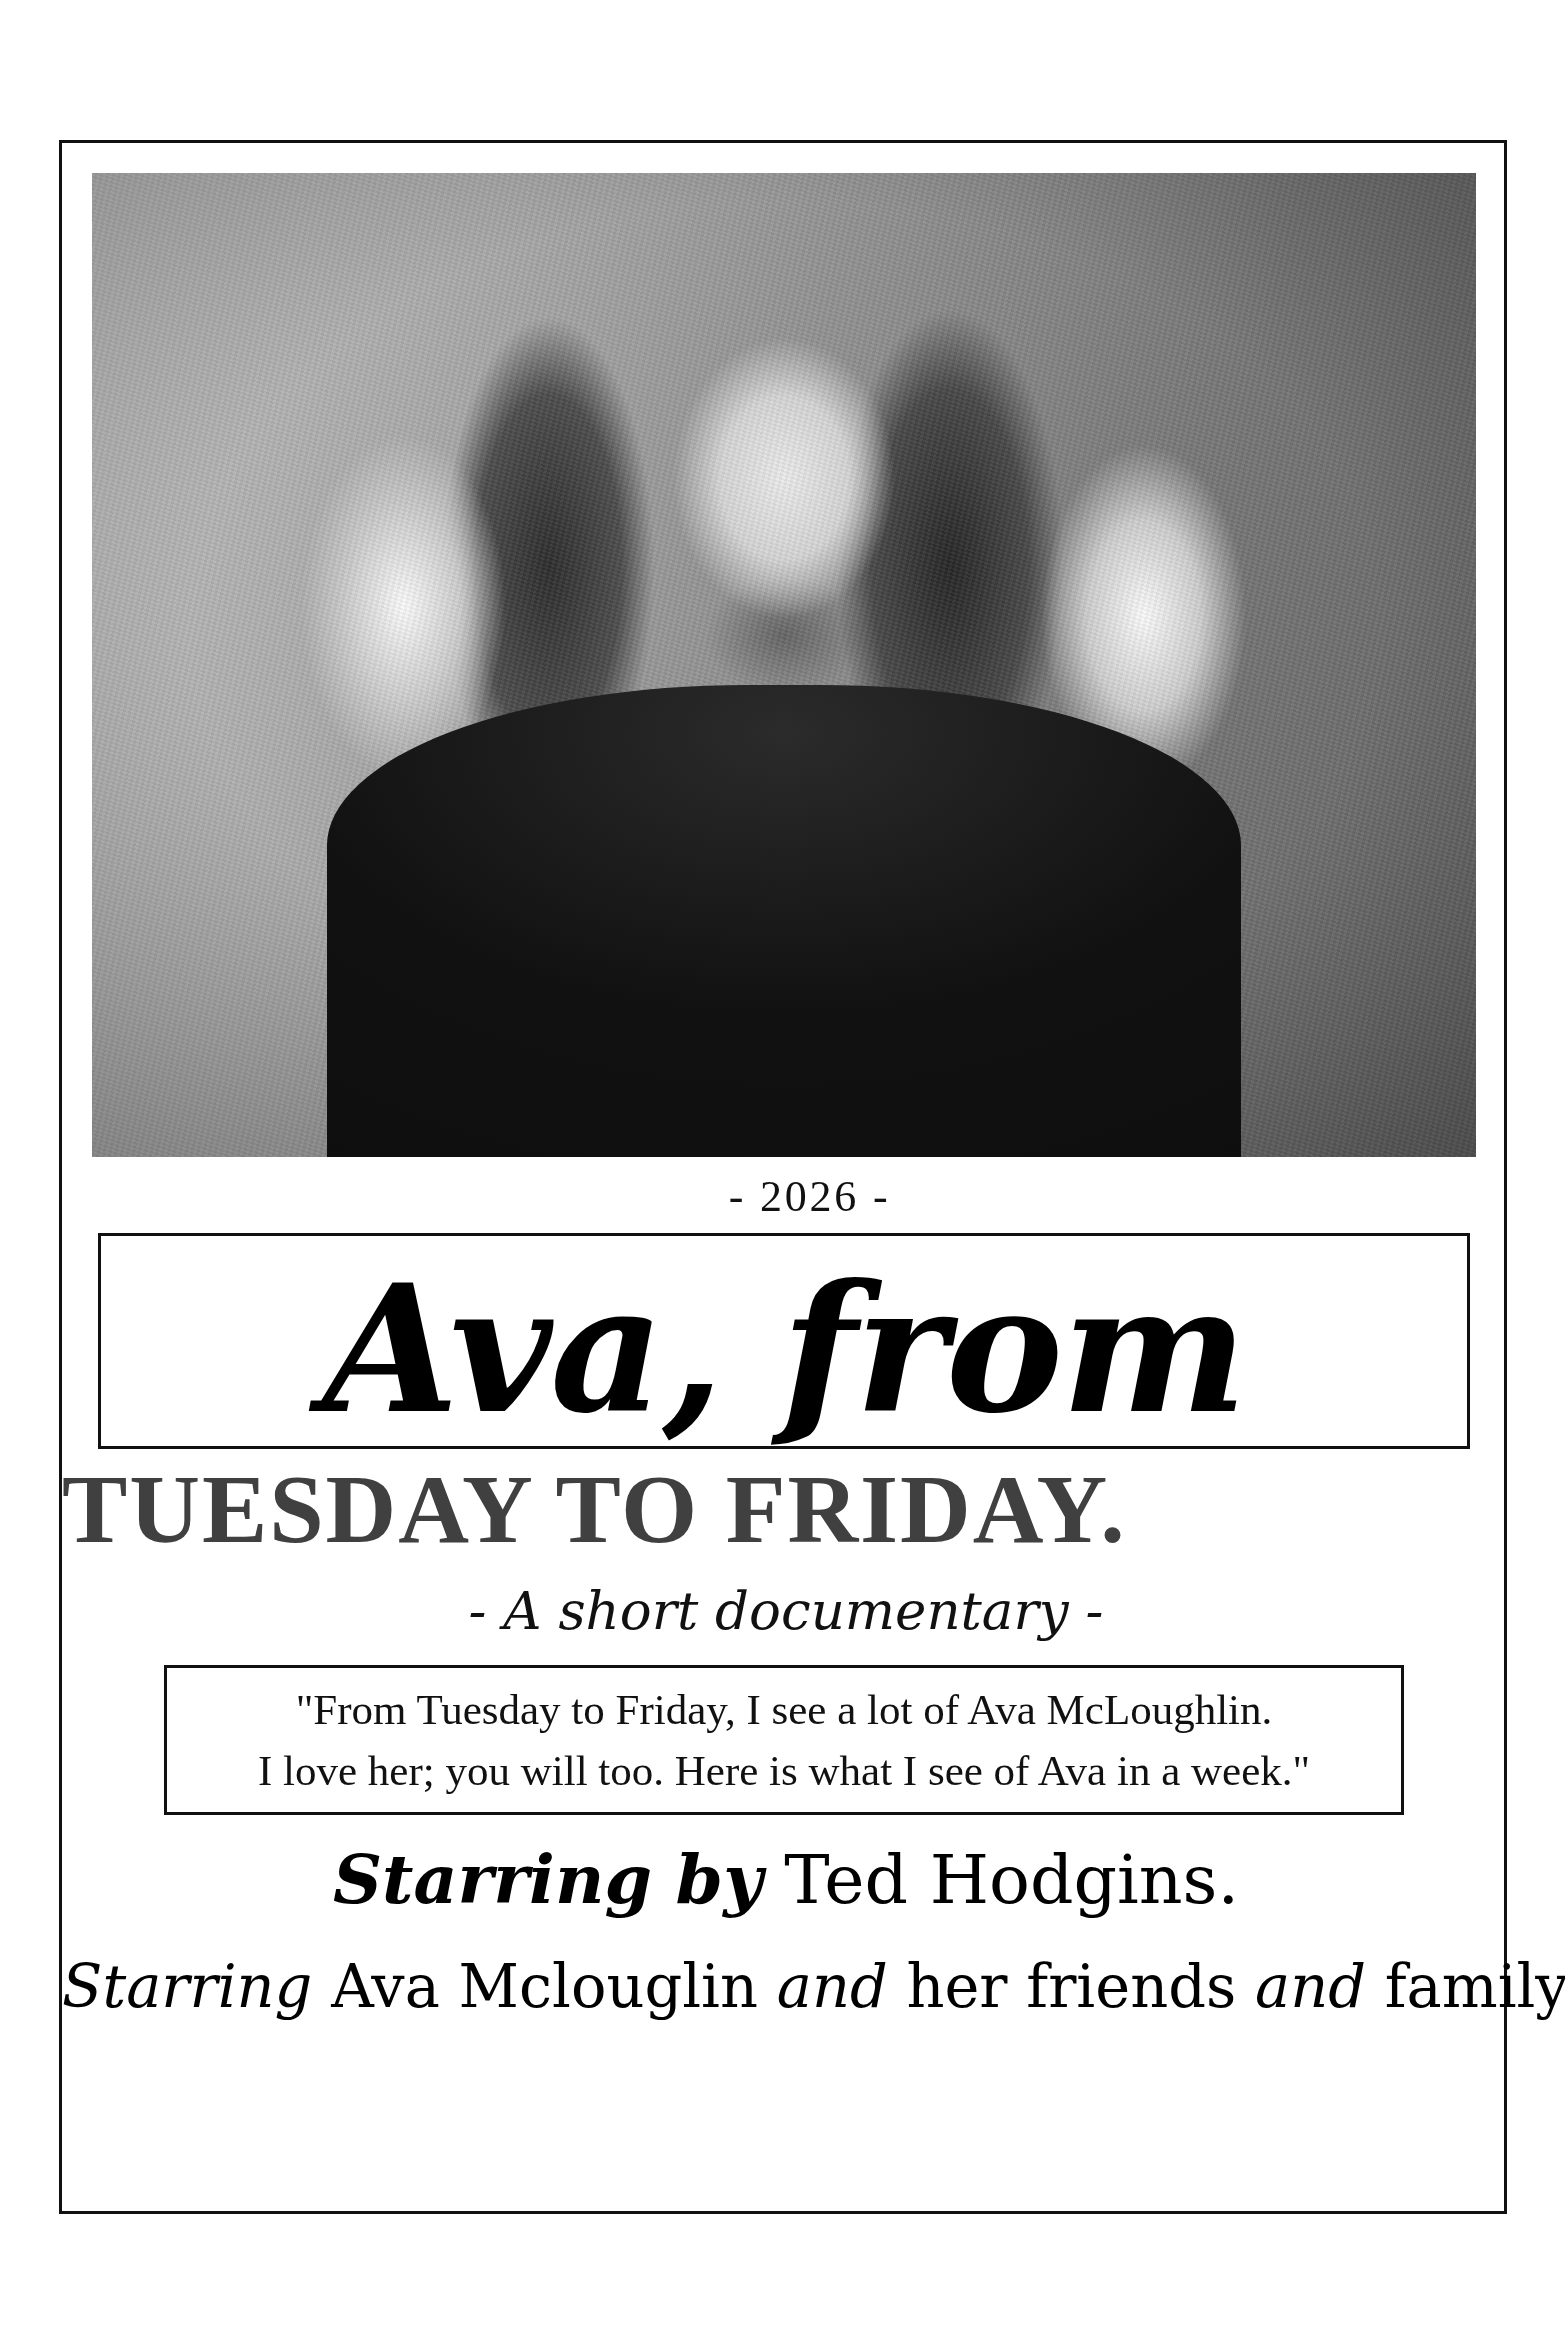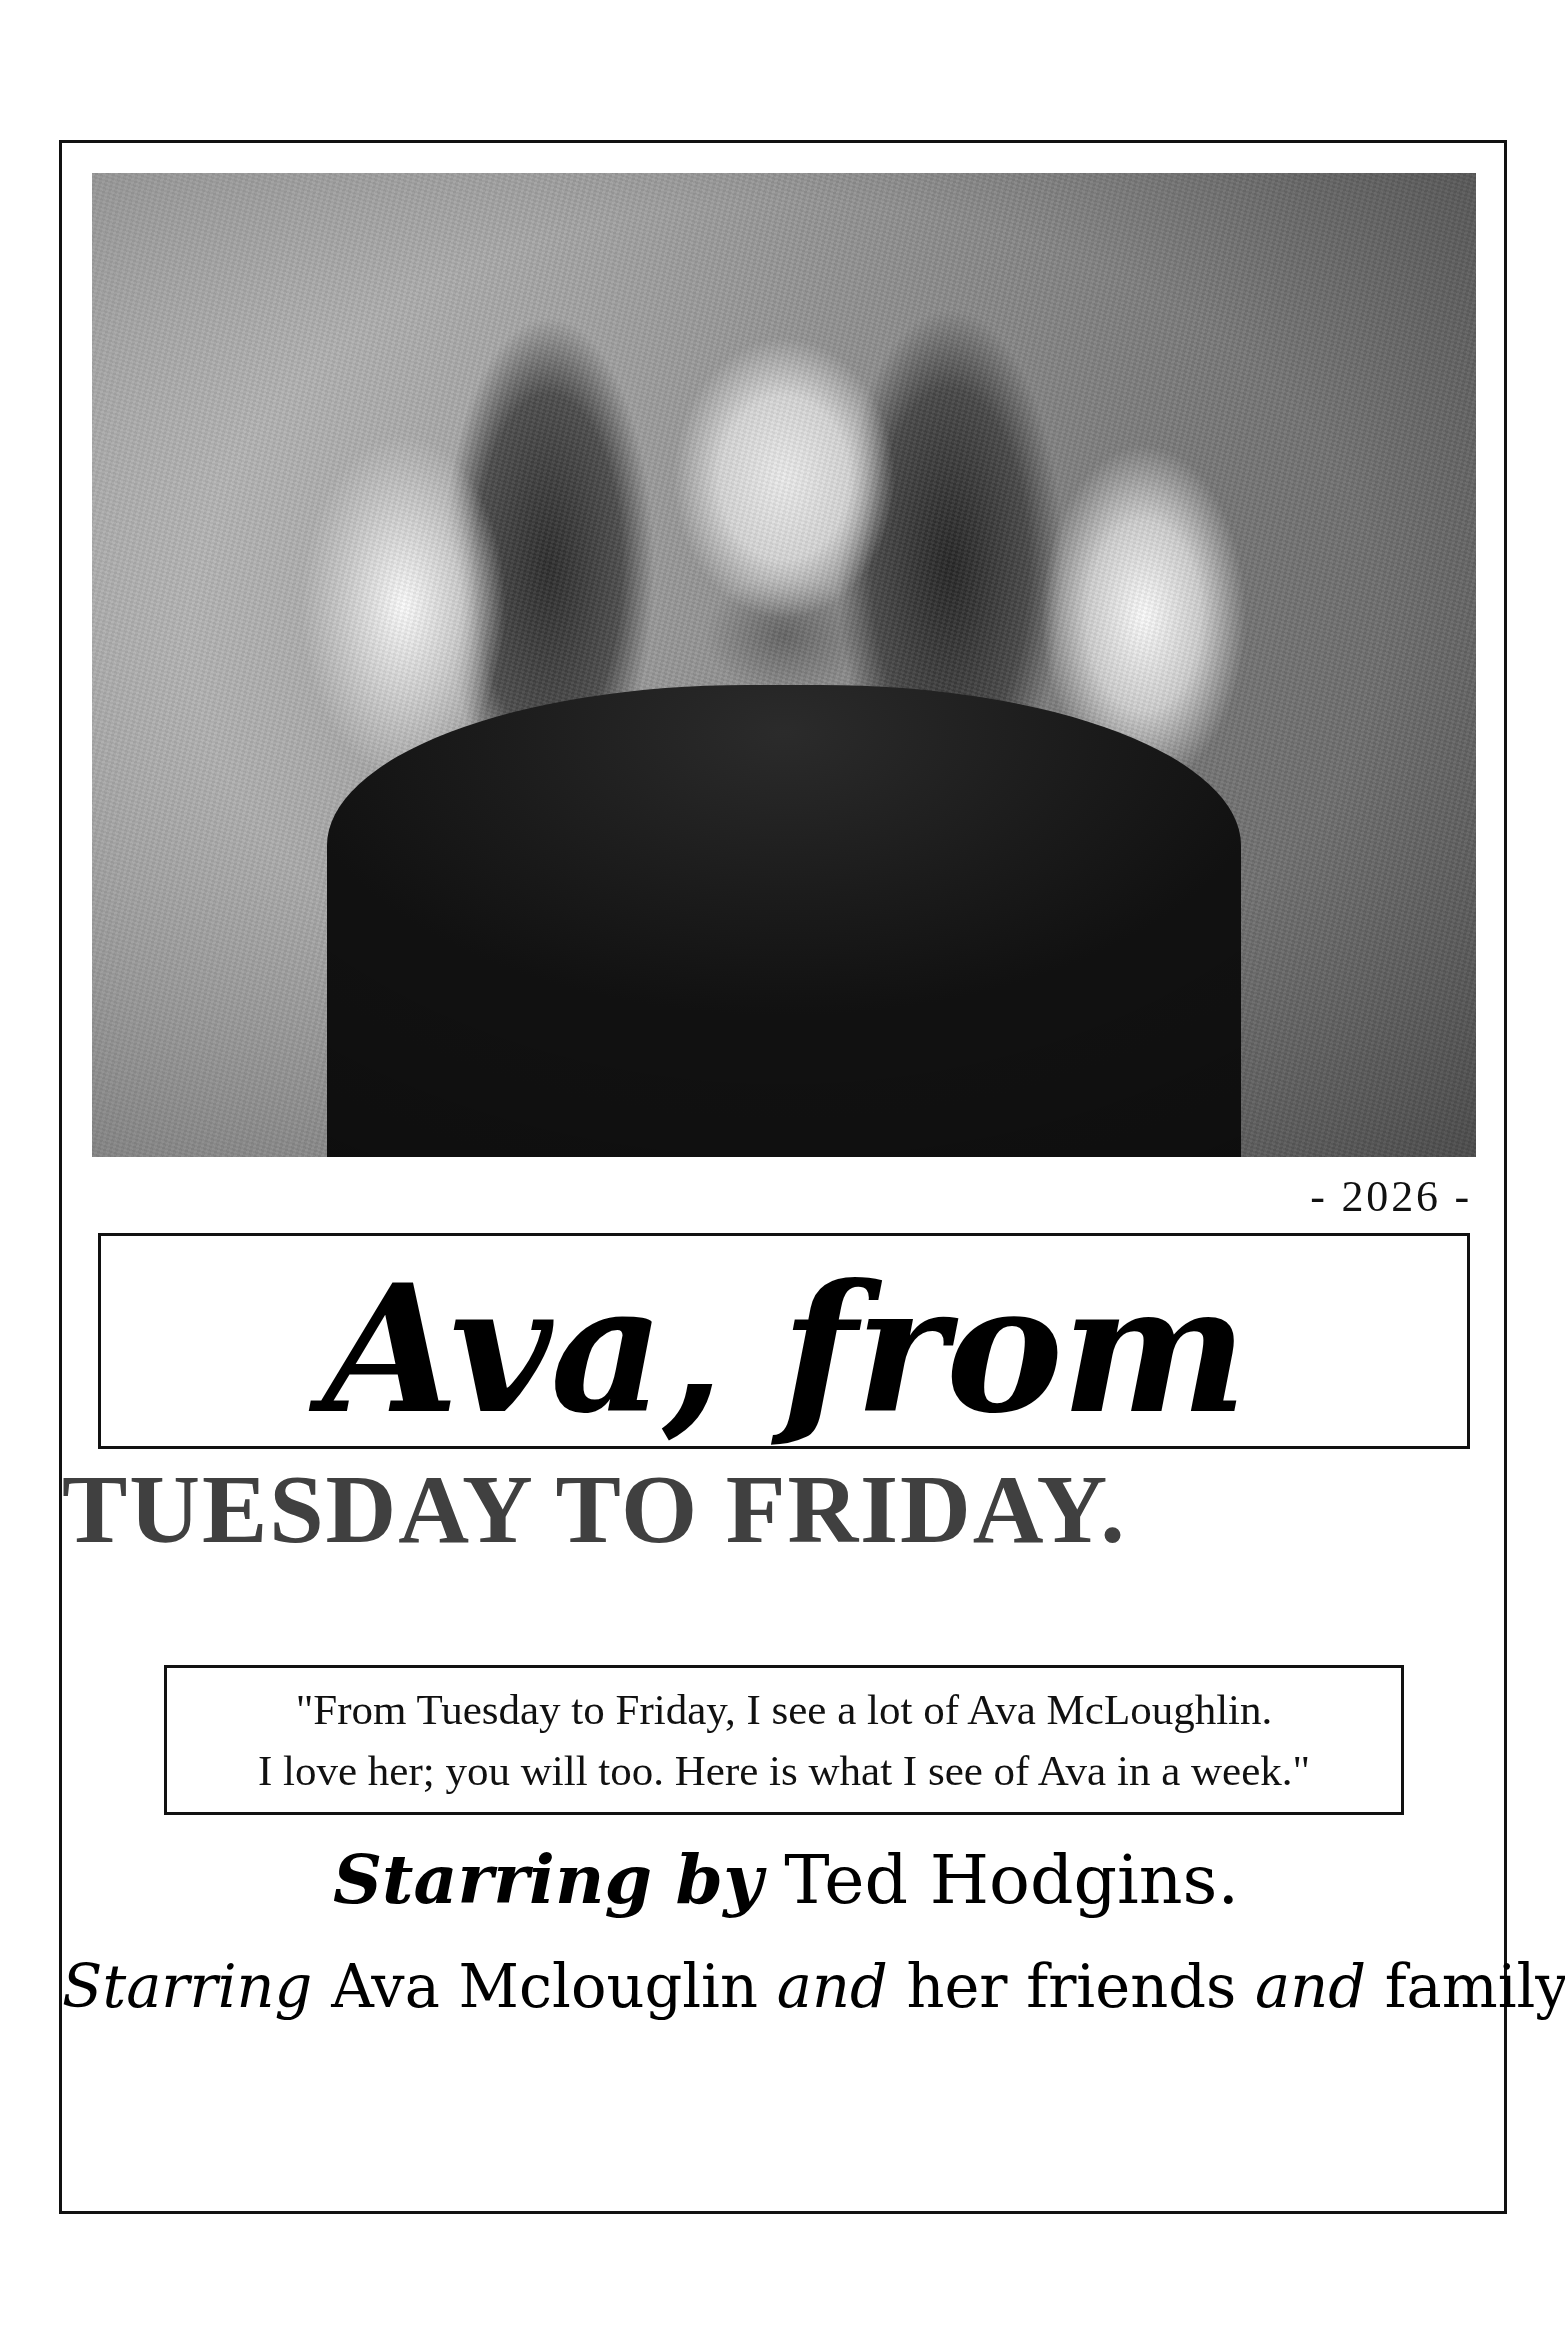--- a/index.html
+++ b/index.html
@@ -88,21 +88,21 @@
     inset: 0;
     background: radial-gradient(ellipse 78% 78% at 50% 46%, rgba(0,0,0,0) 55%, rgba(0,0,0,0.28) 100%);
   }
 
   
   .year-line {
     position: absolute;
     right: 32px;
     top: 1028px;
     width: 1325px;
-    text-align: right;
+    text-align: center;
     font-family: "Liberation Serif", serif;
     font-size: 44px;
     letter-spacing: 2.8px;
     color: #111;
   }
 
   
   .title-box {
     position: absolute;
     left: 36px;
@@ -231,20 +231,21 @@
     </div>
 
     <div class="year-line">- 2026 -</div>
 
     <div class="title-box">
       <div class="title-main">Ava, from</div>
     </div>
 
     <div class="title-sub">TUESDAY TO FRIDAY.</div>
 
+    <div class="tagline">- A short documentary -</div>
 
     <div class="quote-box">
       <div class="quote-line">"From Tuesday to Friday,  I see a lot of Ava McLoughlin.</div>
       <div class="quote-line">I love her; you will too.  Here is what I see of Ava in a week."</div>
     </div>
 
     <div class="credit-directed">
       <span class="em">Starring by</span>
       <span class="rm">Ted Hodgins.</span>
     </div>

